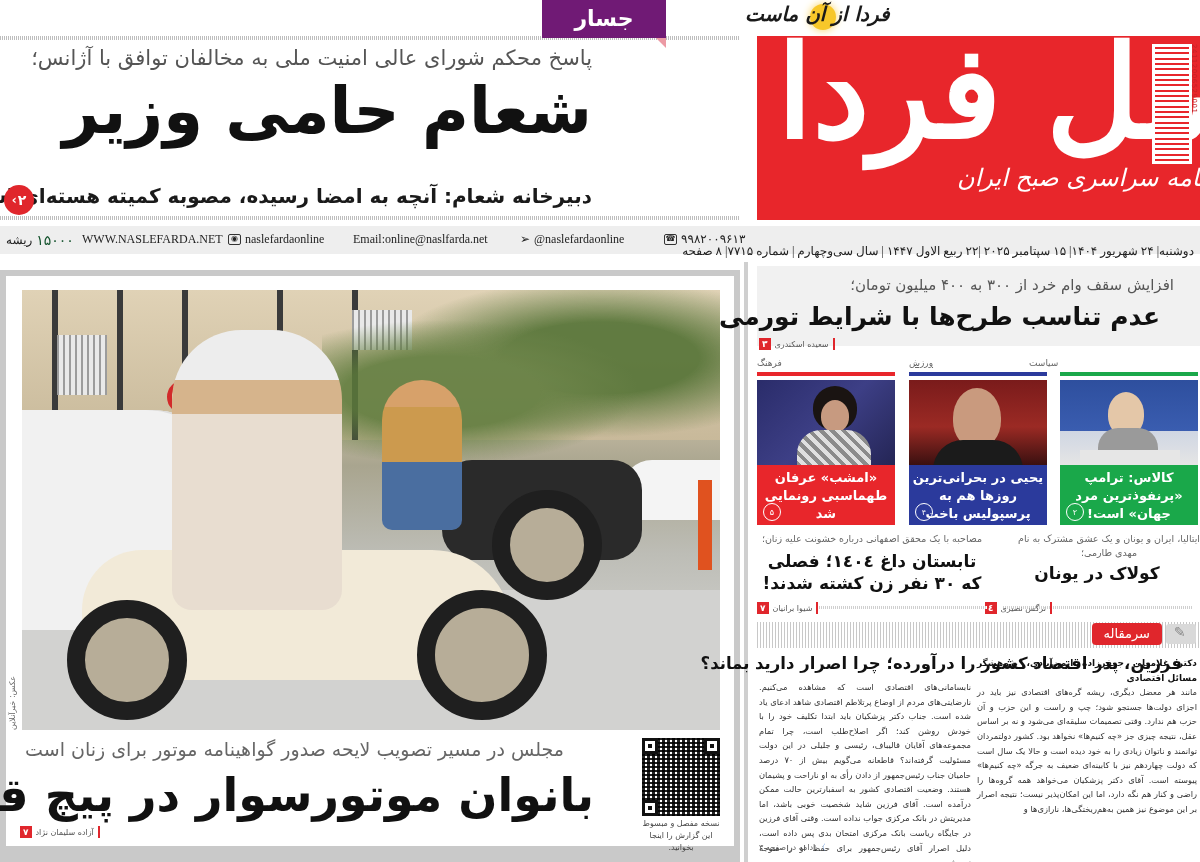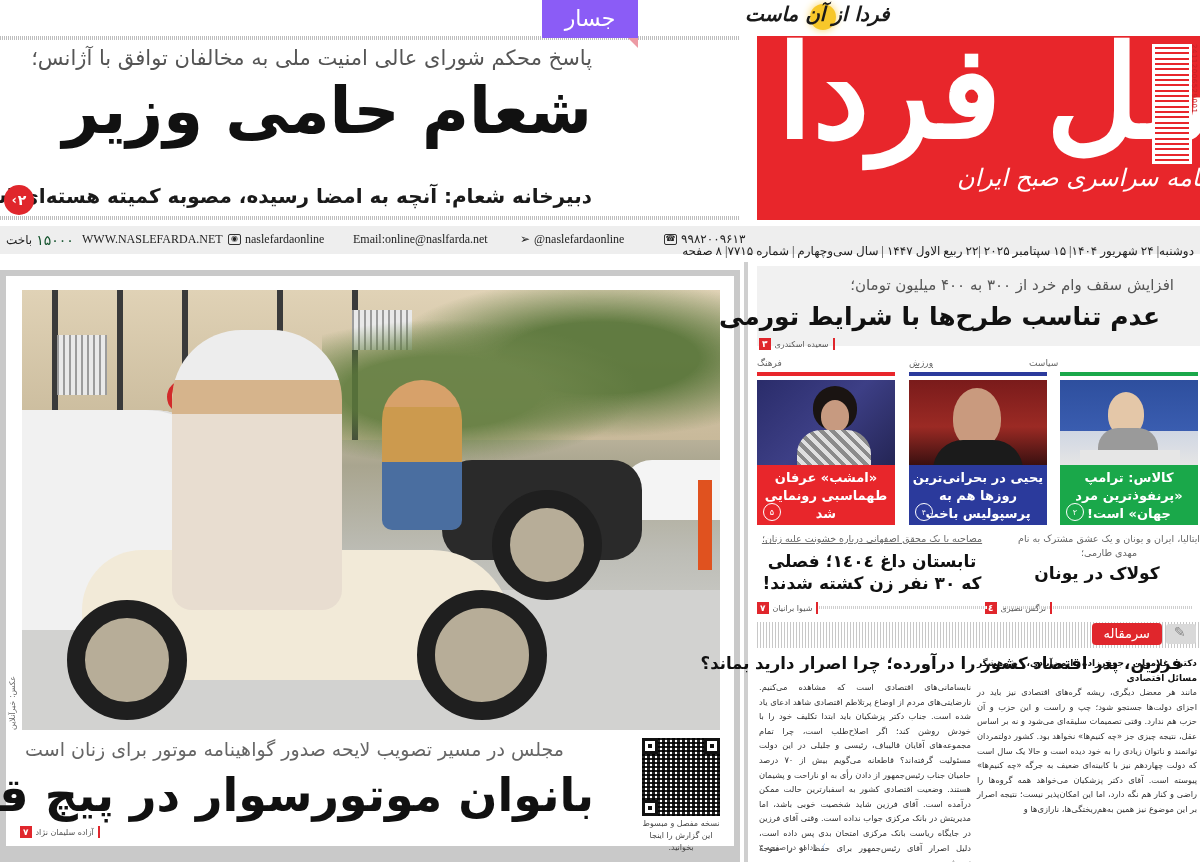--- a/index.html
+++ b/index.html
@@ -15,21 +15,21 @@
   .barcode i { display: block; height: 2px; background: #e8262b; }
   .barcode-num { position: absolute; right: 2px; top: 8px; writing-mode: vertical-rl; font-size: 7px; color: #c42026; letter-spacing: 0.5px; }
   .slogan { position: absolute; left: 745px; top: 2px; font-family: "DejaVu Serif", serif; font-style: italic; font-weight: bold; font-size: 20px; color: #1a1a1a; direction: rtl; white-space: nowrap; }
   .sun { position: absolute; left: 810px; top: 4px; width: 26px; height: 26px; border-radius: 50%; background: #f7c72a; box-shadow: 0 0 8px #f9d35a; }
 
   
   .lead-wrap { position: absolute; left: 0; top: 36px; width: 740px; height: 184px; }
   .hatch { height: 4px; background: repeating-linear-gradient(90deg, #bdbdbd 0 1px, #ffffff 1px 2px); }
   .lead-top-hatch { position: absolute; left: 0; top: 0; width: 740px; }
   .lead-bot-hatch { position: absolute; left: 0; top: 180px; width: 740px; }
-  .jesar-tag { position: absolute; left: 542px; top: -36px; width: 96px; height: 38px; background: #8b5cf6; color: #fff; font-size: 22px; font-weight: normal; text-align: center; line-height: 38px; direction: rtl; }
+  .jesar-tag { position: absolute; left: 542px; top: -36px; width: 124px; height: 38px; background: #701a75; color: #fff; font-size: 22px; font-weight: bold; text-align: center; line-height: 38px; direction: rtl; }
   .jesar-tag::after { content: ""; position: absolute; right: 0; bottom: -10px; border-left: 10px solid transparent; border-top: 10px solid #ec9aa4; }
   .lead-kicker { position: absolute; right: 148px; top: 10px; font-size: 21px; color: #555; direction: rtl; white-space: nowrap; }
   .lead-title { position: absolute; right: 148px; top: 38px; font-size: 64px; font-weight: bold; color: #111; direction: rtl; white-space: nowrap; letter-spacing: -2px; }
   .lead-sub { position: absolute; right: 148px; top: 148px; font-size: 20px; font-weight: bold; color: #1a1a1a; direction: rtl; white-space: nowrap; }
   .page-badge-round { position: absolute; left: 4px; top: 149px; width: 30px; height: 30px; border-radius: 50%; background: #e0262c; color: #fff; font-size: 14px; font-weight: bold; display: flex; align-items: center; justify-content: center; }
 
   
   .infobar { position: absolute; left: 0; top: 226px; width: 1200px; height: 28px; background: #eeeeee; display: flex; align-items: center; font-family: "Liberation Serif", serif; font-size: 12px; color: #222; }
   .info-item { position: absolute; top: 6px; white-space: nowrap; display: flex; align-items: center; gap: 4px; }
   .info-icon { display: inline-block; width: 13px; height: 11px; border: 1.5px solid #333; border-radius: 2px; font-size: 8px; line-height: 8px; text-align: center; }
@@ -157,21 +157,21 @@
     <span>@naslefardaonline</span>
   </div>
   <div class="info-item" style="left:353px;">Email:online@naslfarda.net</div>
   <div class="info-item" style="left:228px;">
     <span class="info-icon">◉</span>
     <span>naslefardaonline</span>
   </div>
   <div class="info-item" style="left:82px;">WWW.NASLEFARDA.NET</div>
   <div class="info-item rtl" style="left:6px;">
     <span class="price-num">۱۵۰۰۰</span>
-    <span>باخت</span>
+    <span>ریشه</span>
   </div>
 </div>
 
 <div class="feature">
   <div class="feature-inner">
     <div class="photo">
       <div class="photo-building"></div>
       <div class="photo-pillar" style="left:30px"></div>
       <div class="photo-pillar" style="left:95px"></div>
       <div class="photo-pillar" style="left:160px"></div>
@@ -261,21 +261,21 @@
 
   <div class="sub-kicker" style="left:252px; top:270px; width:200px;">ایتالیا، ایران و یونان و یک عشق مشترک به نام مهدی طارمی؛</div>
   <div class="sub-title" style="left:240px; top:300px; width:200px;">کولاک در یونان</div>
   <div class="sep-line" style="left:246px; top:344px; width:190px;"></div>
   <div class="byline" style="left:228px; top:340px;">
     <span class="byline-bar"></span>
     <span>نرگس نصیری</span>
     <span class="byline-num">٤</span>
   </div>
 
-  <div class="sub-kicker" style="left:0px; top:270px; width:230px;text-decoration:underline;">مصاحبه با یک محقق اصفهانی درباره خشونت علیه زنان؛</div>
+  <div class="sub-kicker" style="left:0px; top:270px; width:230px;">مصاحبه با یک محقق اصفهانی درباره خشونت علیه زنان؛</div>
   <div class="sub-title" style="left:0px; top:288px; width:230px;">تابستان داغ ۱٤۰٤؛ فصلی که ۳۰ نفر زن کشته شدند!</div>
   <div class="sep-line" style="left:60px; top:344px; width:170px;"></div>
   <div class="byline" style="left:0px; top:340px;">
     <span class="byline-bar"></span>
     <span>شیوا برانیان</span>
     <span class="byline-num">۷</span>
   </div>
 
   <div class="editorial-hatch"></div>
   <div class="editorial-icon"></div>

